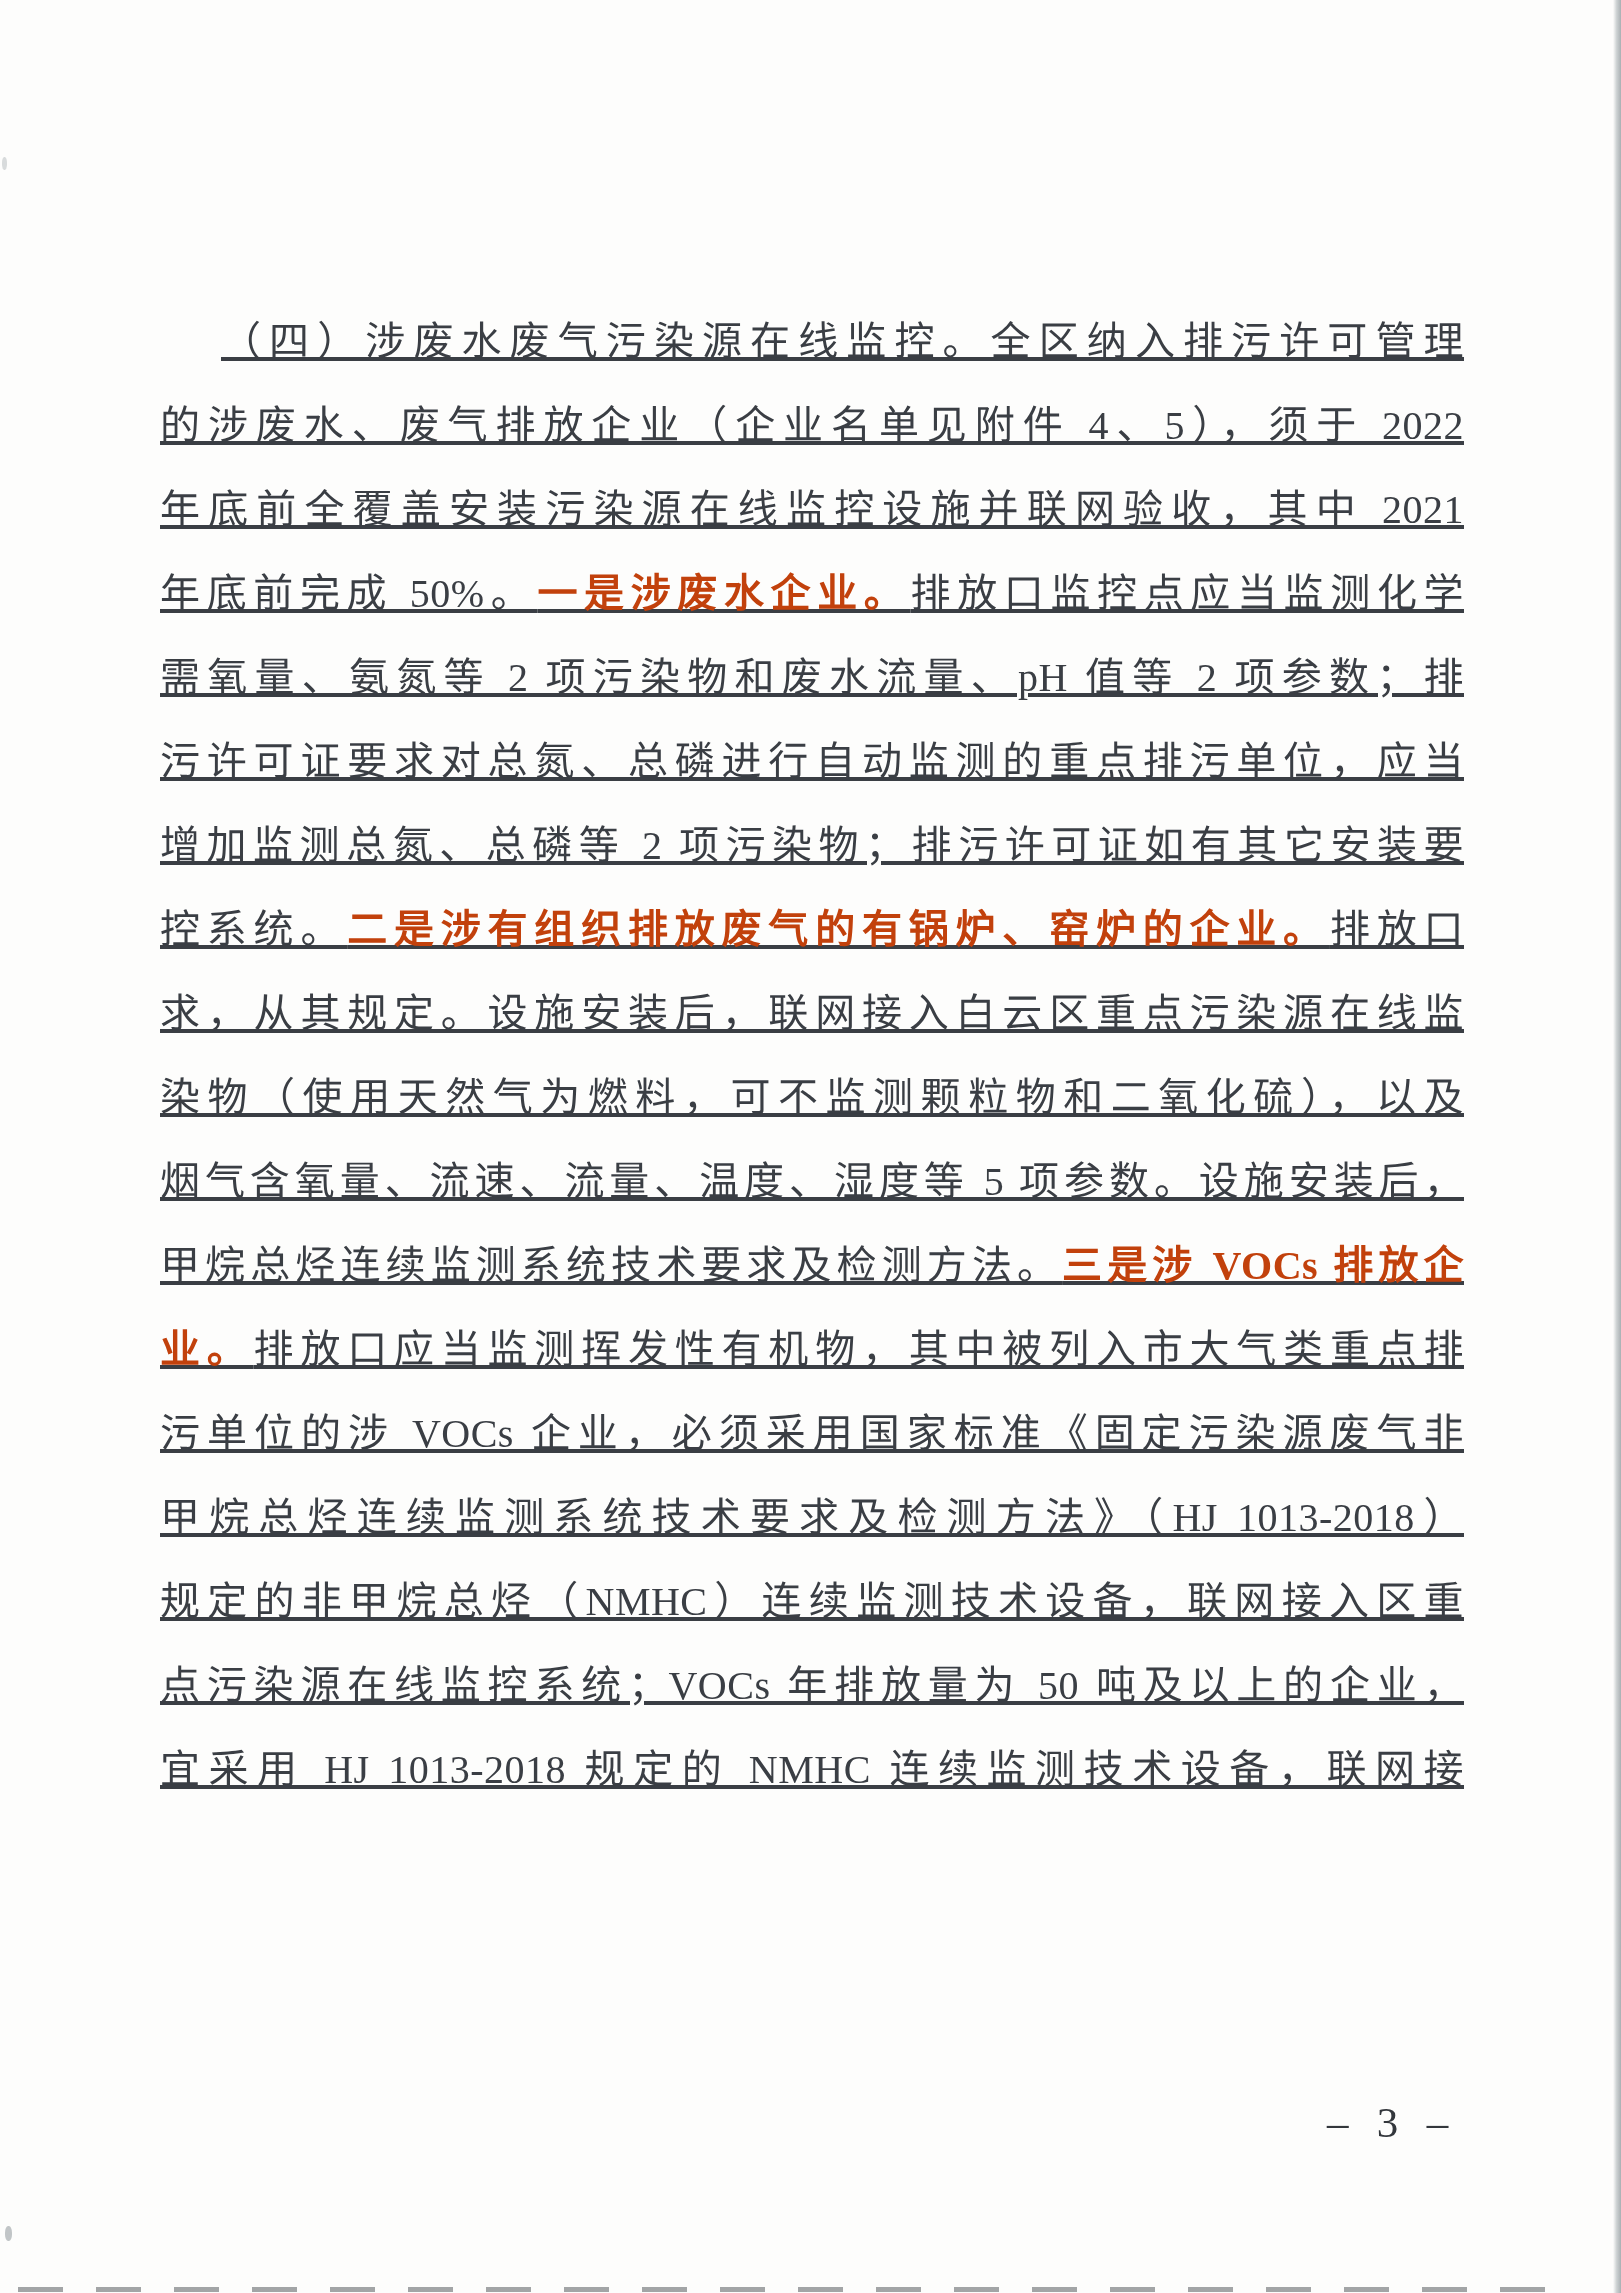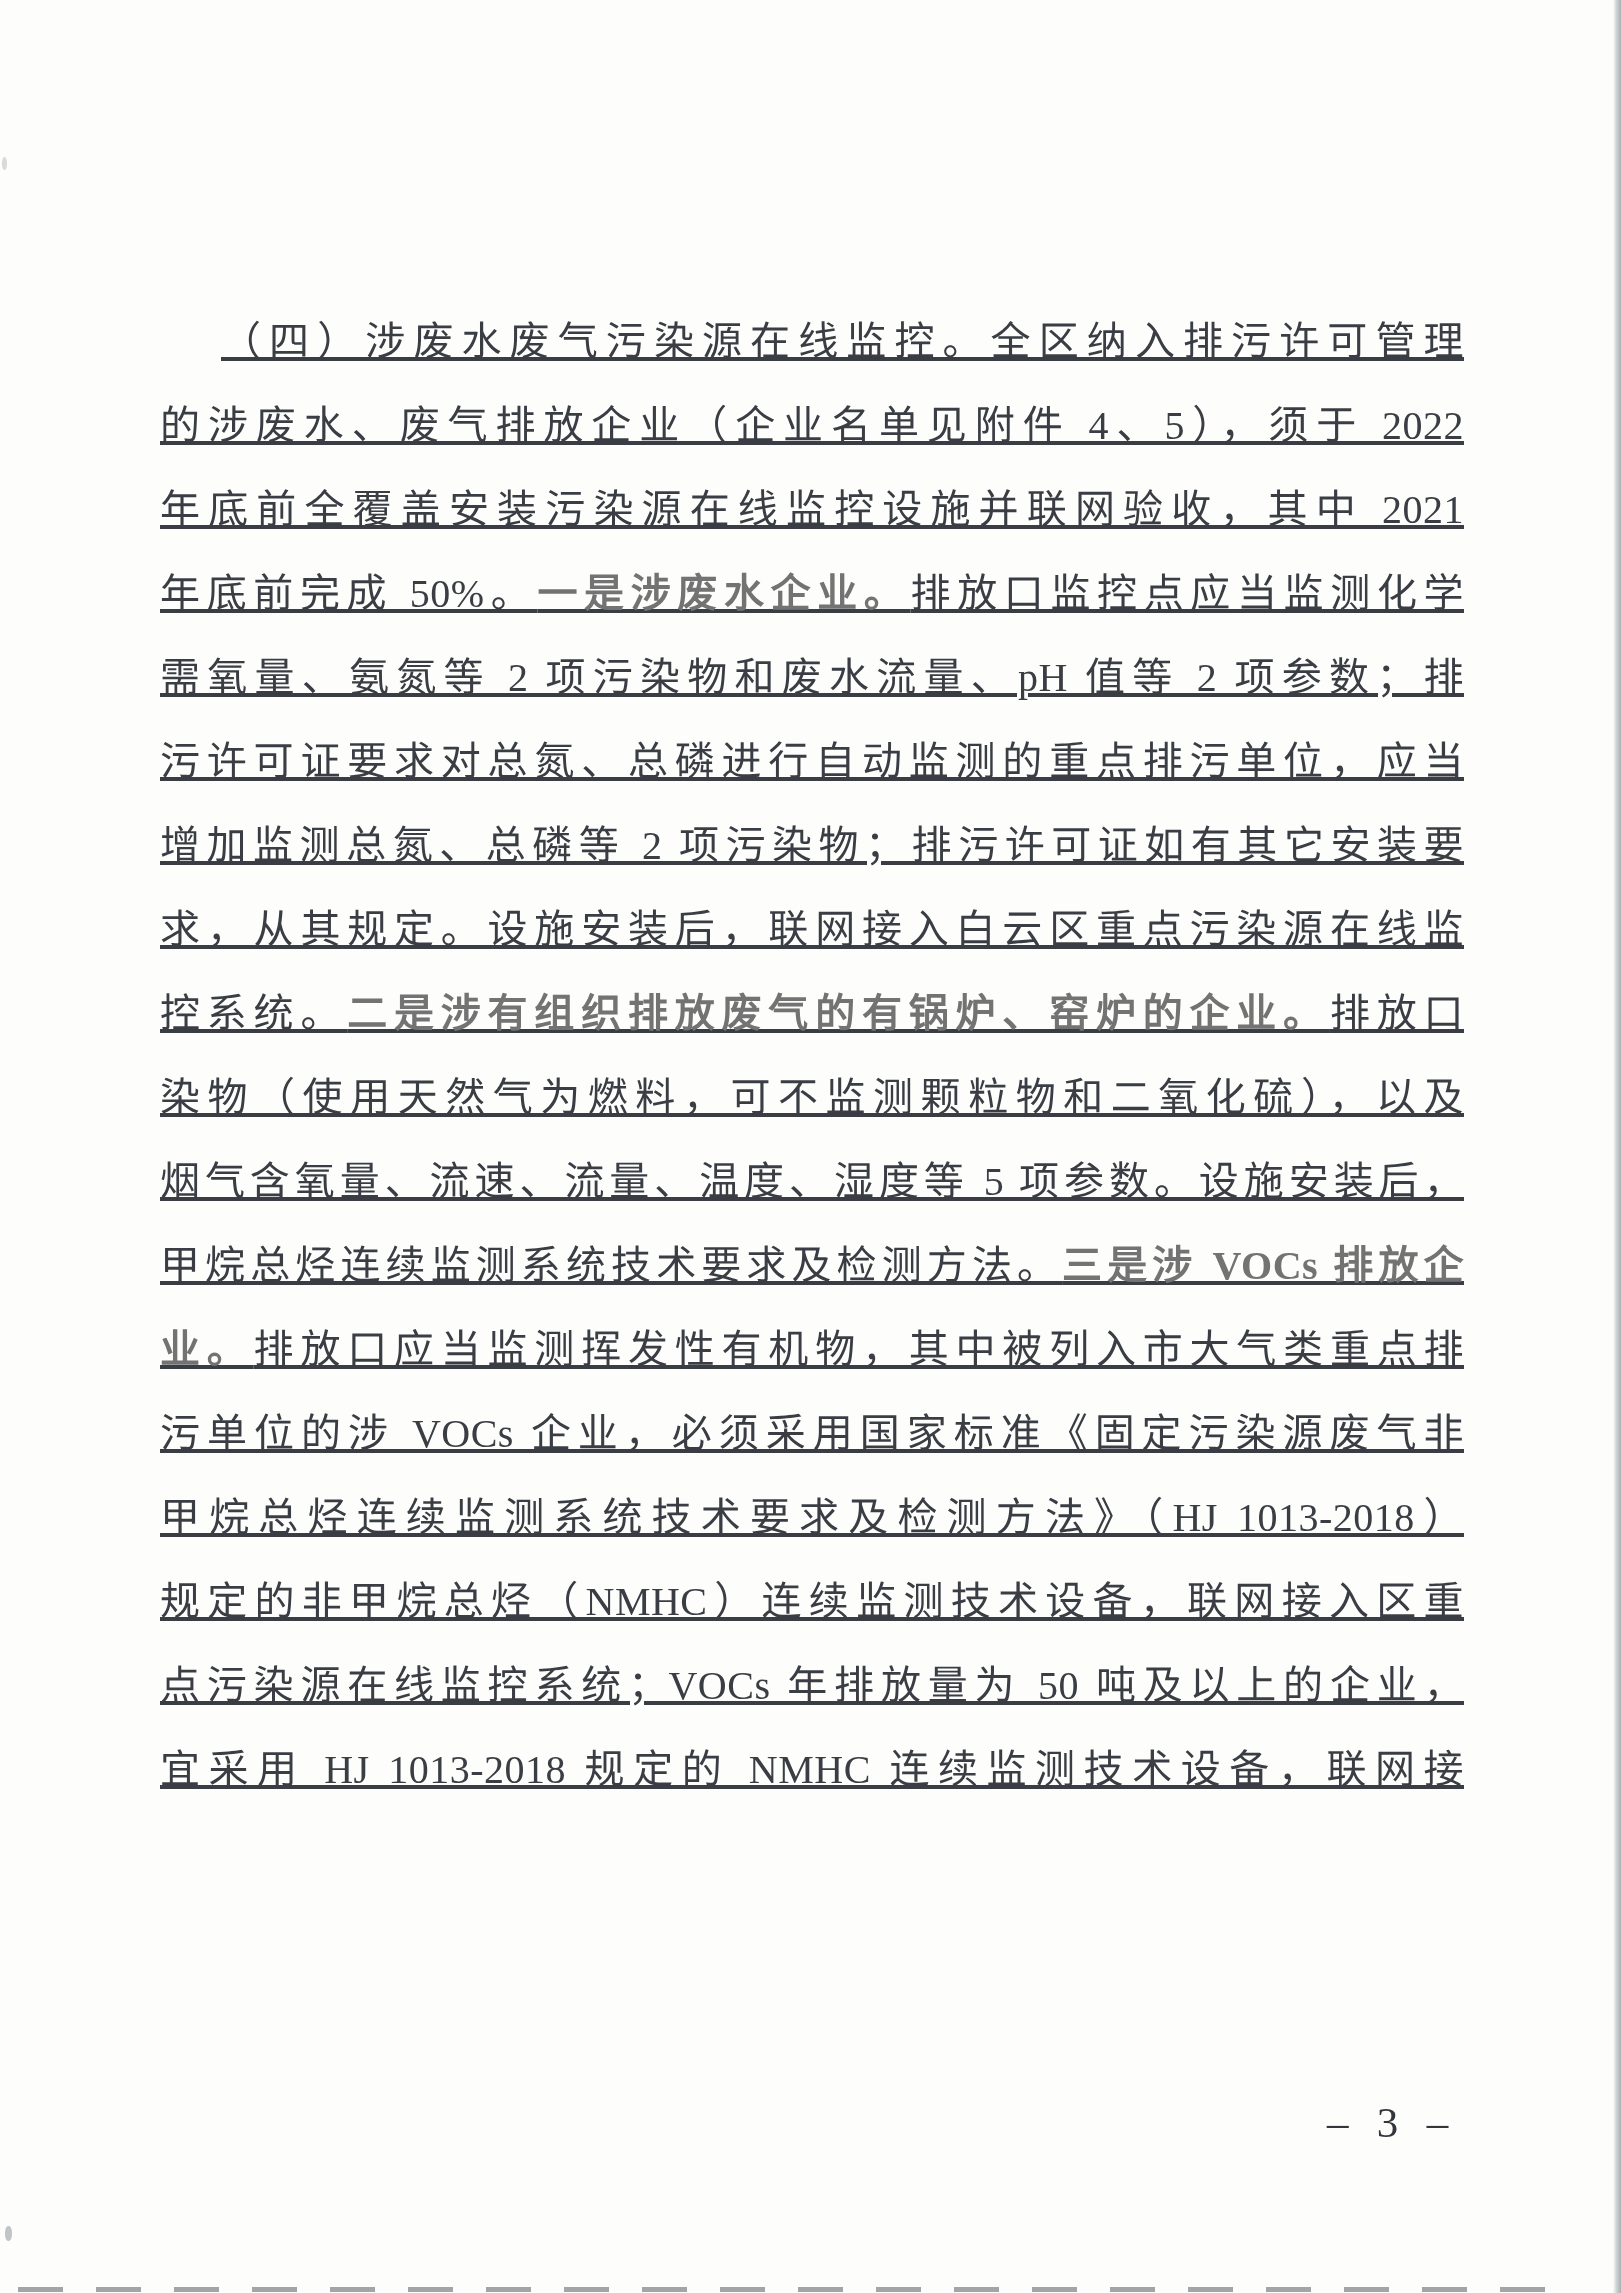--- a/index.html
+++ b/index.html
@@ -31,21 +31,21 @@
     letter-spacing: 0.5px;
     overflow: hidden;
     text-decoration: underline;
   }
   .line.indent {
     text-indent: 61px;
   }
   .seg { font-weight: normal; }
   .seg.b {
     font-weight: 700;
-    color: #737373;
+    color: #c2410c;
   }
   .footer-page {
     position: absolute;
     top: 2098px;
     left: 1294px;
     width: 196px;
     font-size: 43px;
     line-height: 49px;
     color: #33373c;
     text-align: center;
@@ -97,22 +97,22 @@
 <div class="page">
 
   <div class="doc-body">
       <div class="line indent"><span class="seg">（四）涉废水废气污染源在线监控。全区纳入排污许可管理</span></div>
       <div class="line"><span class="seg">的涉废水、废气排放企业（企业名单见附件 4、5），须于 2022</span></div>
       <div class="line"><span class="seg">年底前全覆盖安装污染源在线监控设施并联网验收，其中 2021</span></div>
       <div class="line"><span class="seg">年底前完成 50%。</span><span class="seg b">一是涉废水企业。</span><span class="seg">排放口监控点应当监测化学</span></div>
       <div class="line"><span class="seg">需氧量、氨氮等 2 项污染物和废水流量、pH 值等 2 项参数；排</span></div>
       <div class="line"><span class="seg">污许可证要求对总氮、总磷进行自动监测的重点排污单位，应当</span></div>
       <div class="line"><span class="seg">增加监测总氮、总磷等 2 项污染物；排污许可证如有其它安装要</span></div>
+      <div class="line"><span class="seg">控系统。</span><span class="seg b">二是涉有组织排放废气的有锅炉、窑炉的企业。</span><span class="seg">排放口</span></div>
       <div class="line"><span class="seg">求，从其规定。设施安装后，联网接入白云区重点污染源在线监</span></div>
-      <div class="line"><span class="seg">控系统。</span><span class="seg b">二是涉有组织排放废气的有锅炉、窑炉的企业。</span><span class="seg">排放口</span></div>
       <div class="line"><span class="seg">染物（使用天然气为燃料，可不监测颗粒物和二氧化硫），以及</span></div>
       <div class="line"><span class="seg">烟气含氧量、流速、流量、温度、湿度等 5 项参数。设施安装后，</span></div>
       <div class="line"><span class="seg">甲烷总烃连续监测系统技术要求及检测方法。</span><span class="seg b">三是涉 VOCs 排放企</span></div>
       <div class="line"><span class="seg b">业。</span><span class="seg">排放口应当监测挥发性有机物，其中被列入市大气类重点排</span></div>
       <div class="line"><span class="seg">污单位的涉 VOCs 企业，必须采用国家标准《固定污染源废气非</span></div>
       <div class="line"><span class="seg">甲烷总烃连续监测系统技术要求及检测方法》（HJ 1013-2018）</span></div>
       <div class="line"><span class="seg">规定的非甲烷总烃（NMHC）连续监测技术设备，联网接入区重</span></div>
       <div class="line"><span class="seg">点污染源在线监控系统；VOCs 年排放量为 50 吨及以上的企业，</span></div>
       <div class="line"><span class="seg">宜采用 HJ 1013-2018 规定的 NMHC 连续监测技术设备，联网接</span></div>
     </div>

